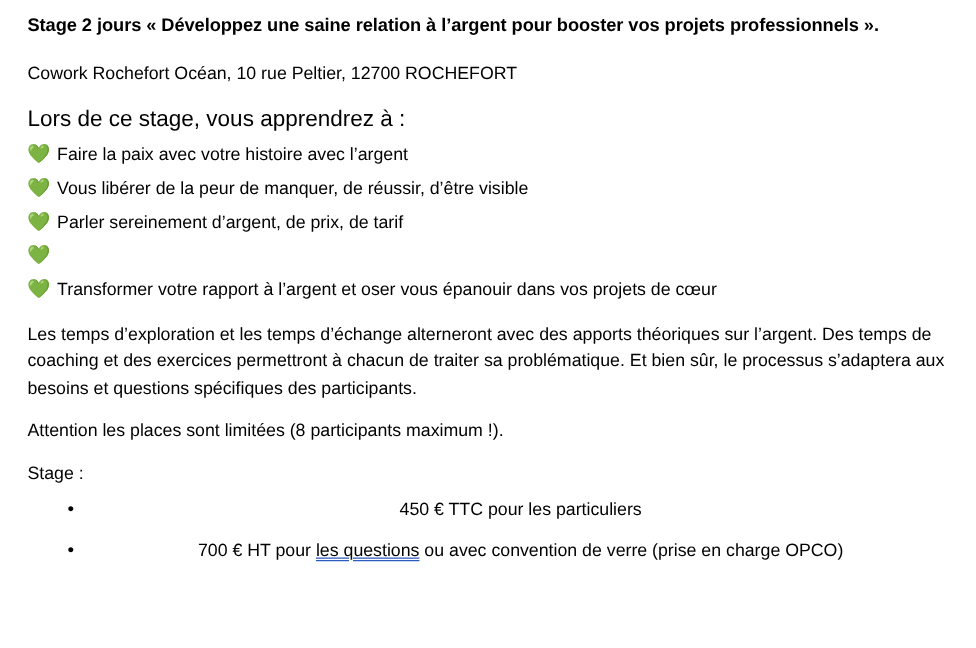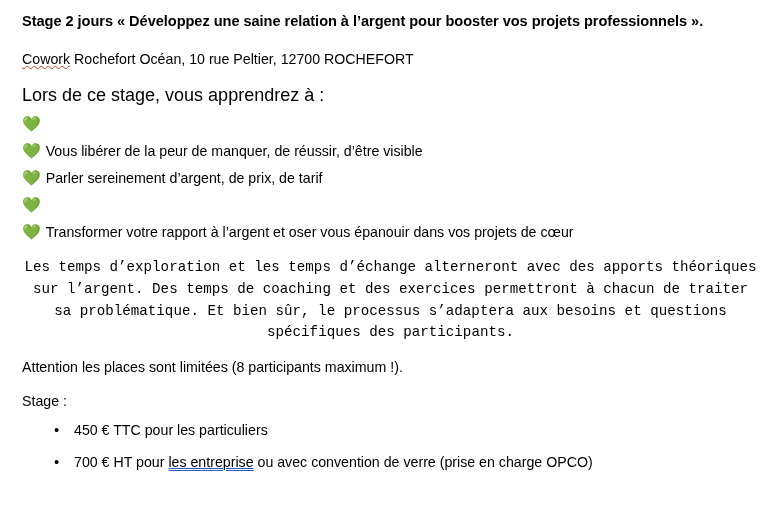--- a/index.html
+++ b/index.html
@@ -29,28 +29,27 @@
     margin: 4px 0 18px 0;
     letter-spacing: -0.05px;
   }
   .para {
     font-family: "Liberation Sans", sans-serif;
     font-size: 14.2px;
     line-height: 1.35;
     margin: 0 0 16px 0;
   }
   .para-block {
-    font-family: Liberation Mono, monospace;
+    font-family: Liberation Sans, sans-serif;
     font-size: 14.2px;
     line-height: 1.52;
     margin: 0 0 14px 0;
-    text-align: center;
+    text-align: left;
   }
   .spell {
-    text-decoration: underline;
     text-decoration-style: wavy;
     text-decoration-color: #c0392b;
     text-decoration-thickness: 1px;
   }
   .grammar {
     text-decoration: underline;
     text-decoration-style: double;
     text-decoration-color: #2b5bbf;
     text-decoration-thickness: 1px;
   }
@@ -81,20 +80,21 @@
   }
   .tarifs-label {
     font-family: "Liberation Sans", sans-serif;
     font-size: 14.2px;
     margin: 0 0 12px 0;
   }
   ul.bullets {
     margin: 0;
     padding: 0 0 0 52px;
     list-style: none;
+    text-align: center;
   }
   ul.bullets li {
     font-family: "Liberation Sans", sans-serif;
     font-size: 14.2px;
     line-height: 1.3;
     margin: 0 0 14px 0;
     position: relative;
   }
   ul.bullets li::before {
     content: "\2022";
@@ -112,20 +112,21 @@
   <p class="title">Stage 2 jours « Développez une saine relation à l’argent pour booster vos projets professionnels ».</p>
 
 
   <p class="para"><span class="spell">Cowork</span><span> Rochefort Océan, 10 rue Peltier, 12700 ROCHEFORT</span></p>
 
   <p class="lead">Lors de ce stage, vous apprendrez à :</p>
 
   <ul class="heart-list">
     <li>
         <span class="heart">💚</span>
+        <span>Faire la paix avec votre histoire avec l’argent</span>
       </li>
     <li>
         <span class="heart">💚</span>
         <span>Vous libérer de la peur de manquer, de réussir, d’être visible</span>
       </li>
     <li>
         <span class="heart">💚</span>
         <span>Parler sereinement d’argent, de prix, de tarif</span>
       </li>
     <li>
@@ -138,16 +139,16 @@
   </ul>
 
   <p class="para-block">Les temps d’exploration et les temps d’échange alterneront avec des apports théoriques sur l’argent. Des temps de coaching et des exercices permettront à chacun de traiter sa problématique. Et bien sûr, le processus s’adaptera aux besoins et questions spécifiques des participants.</p>
 
   <p class="para">Attention les places sont limitées (8 participants maximum !).</p>
 
   <p class="tarifs-label">Stage :</p>
 
   <ul class="bullets">
     <li><span>450 € TTC pour les particuliers</span></li>
-    <li><span>700 € HT pour </span><span class="grammar">les entreprise</span><span> ou avec convention de verre (prise en charge OPCO)</span></li>
+    <li><span>700 € HT pour </span><span class="grammar">les questions</span><span> ou avec convention de verre (prise en charge OPCO)</span></li>
   </ul>
 
 </div>
 
 </body></html>

